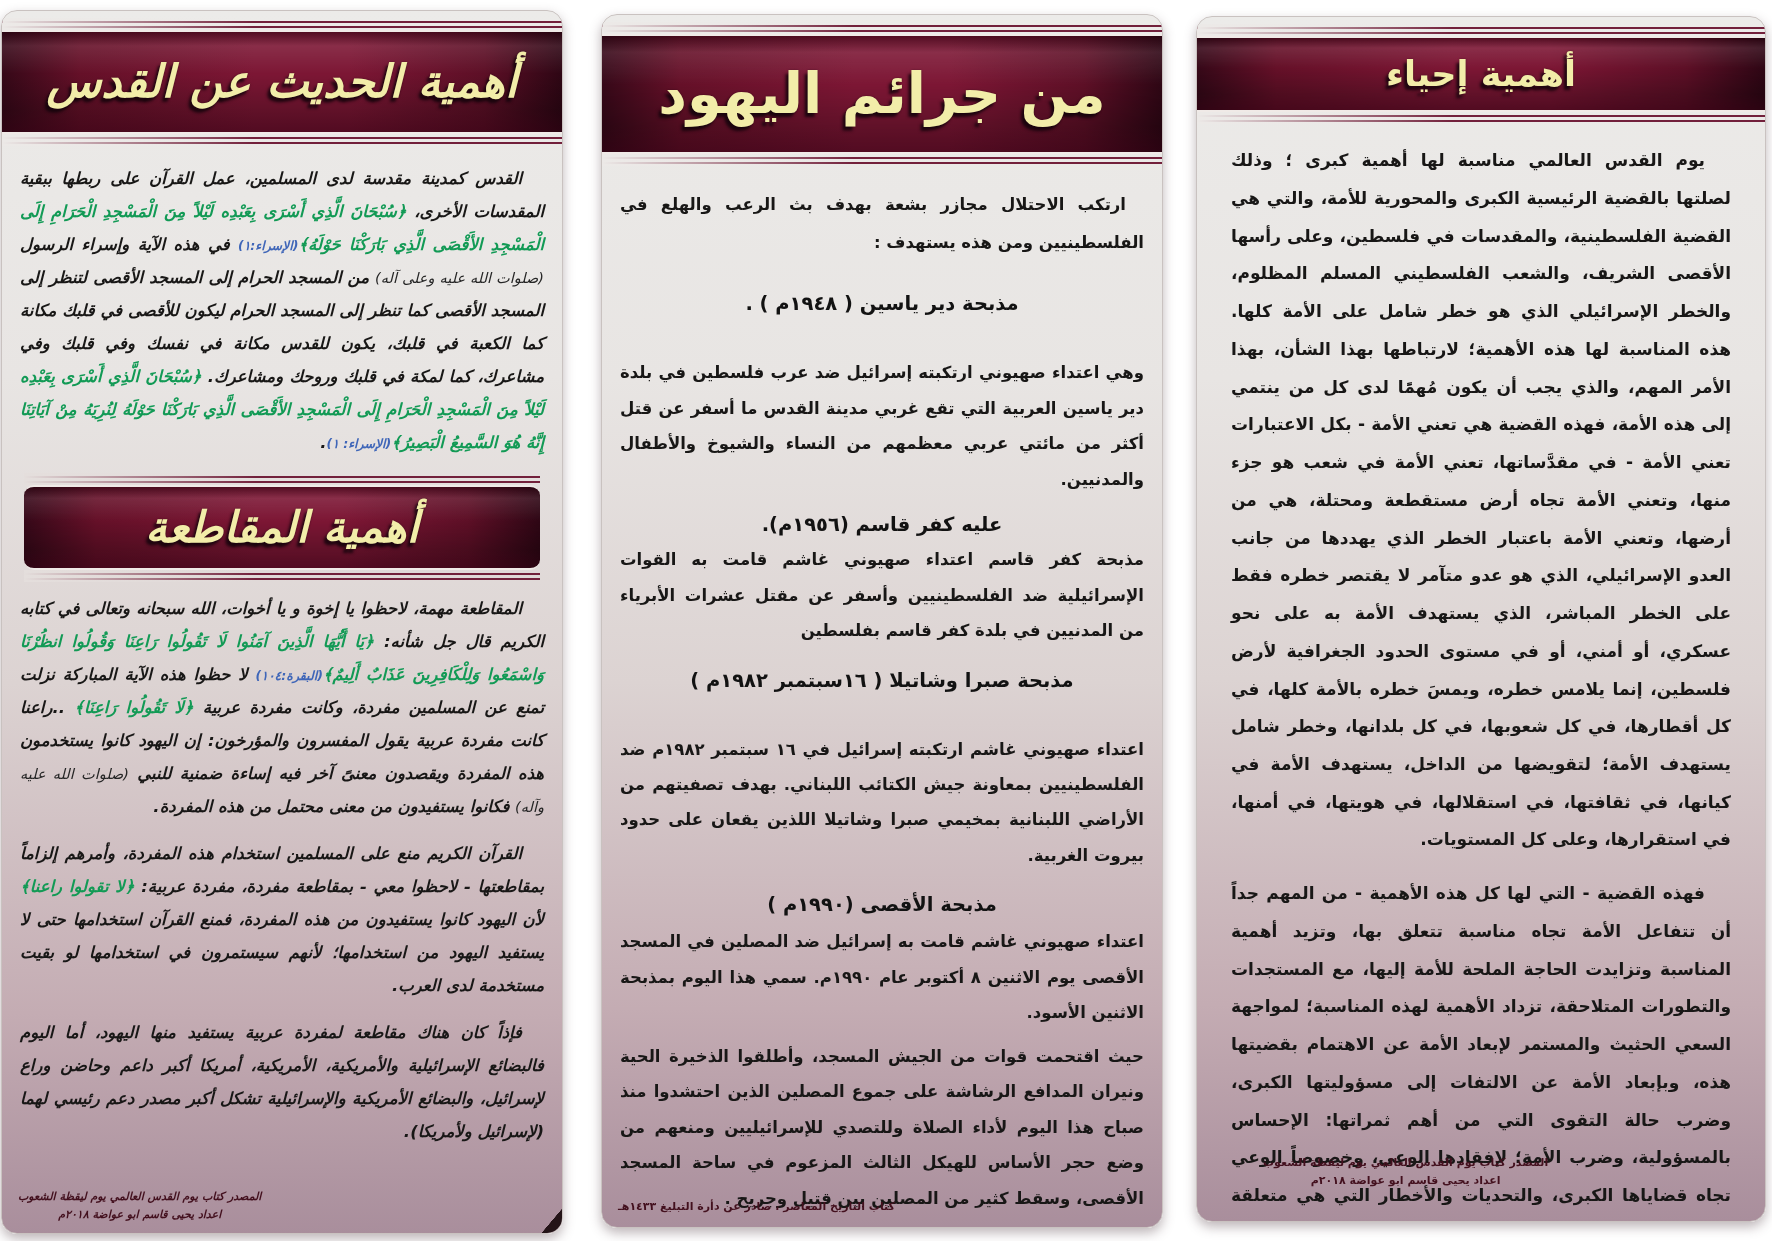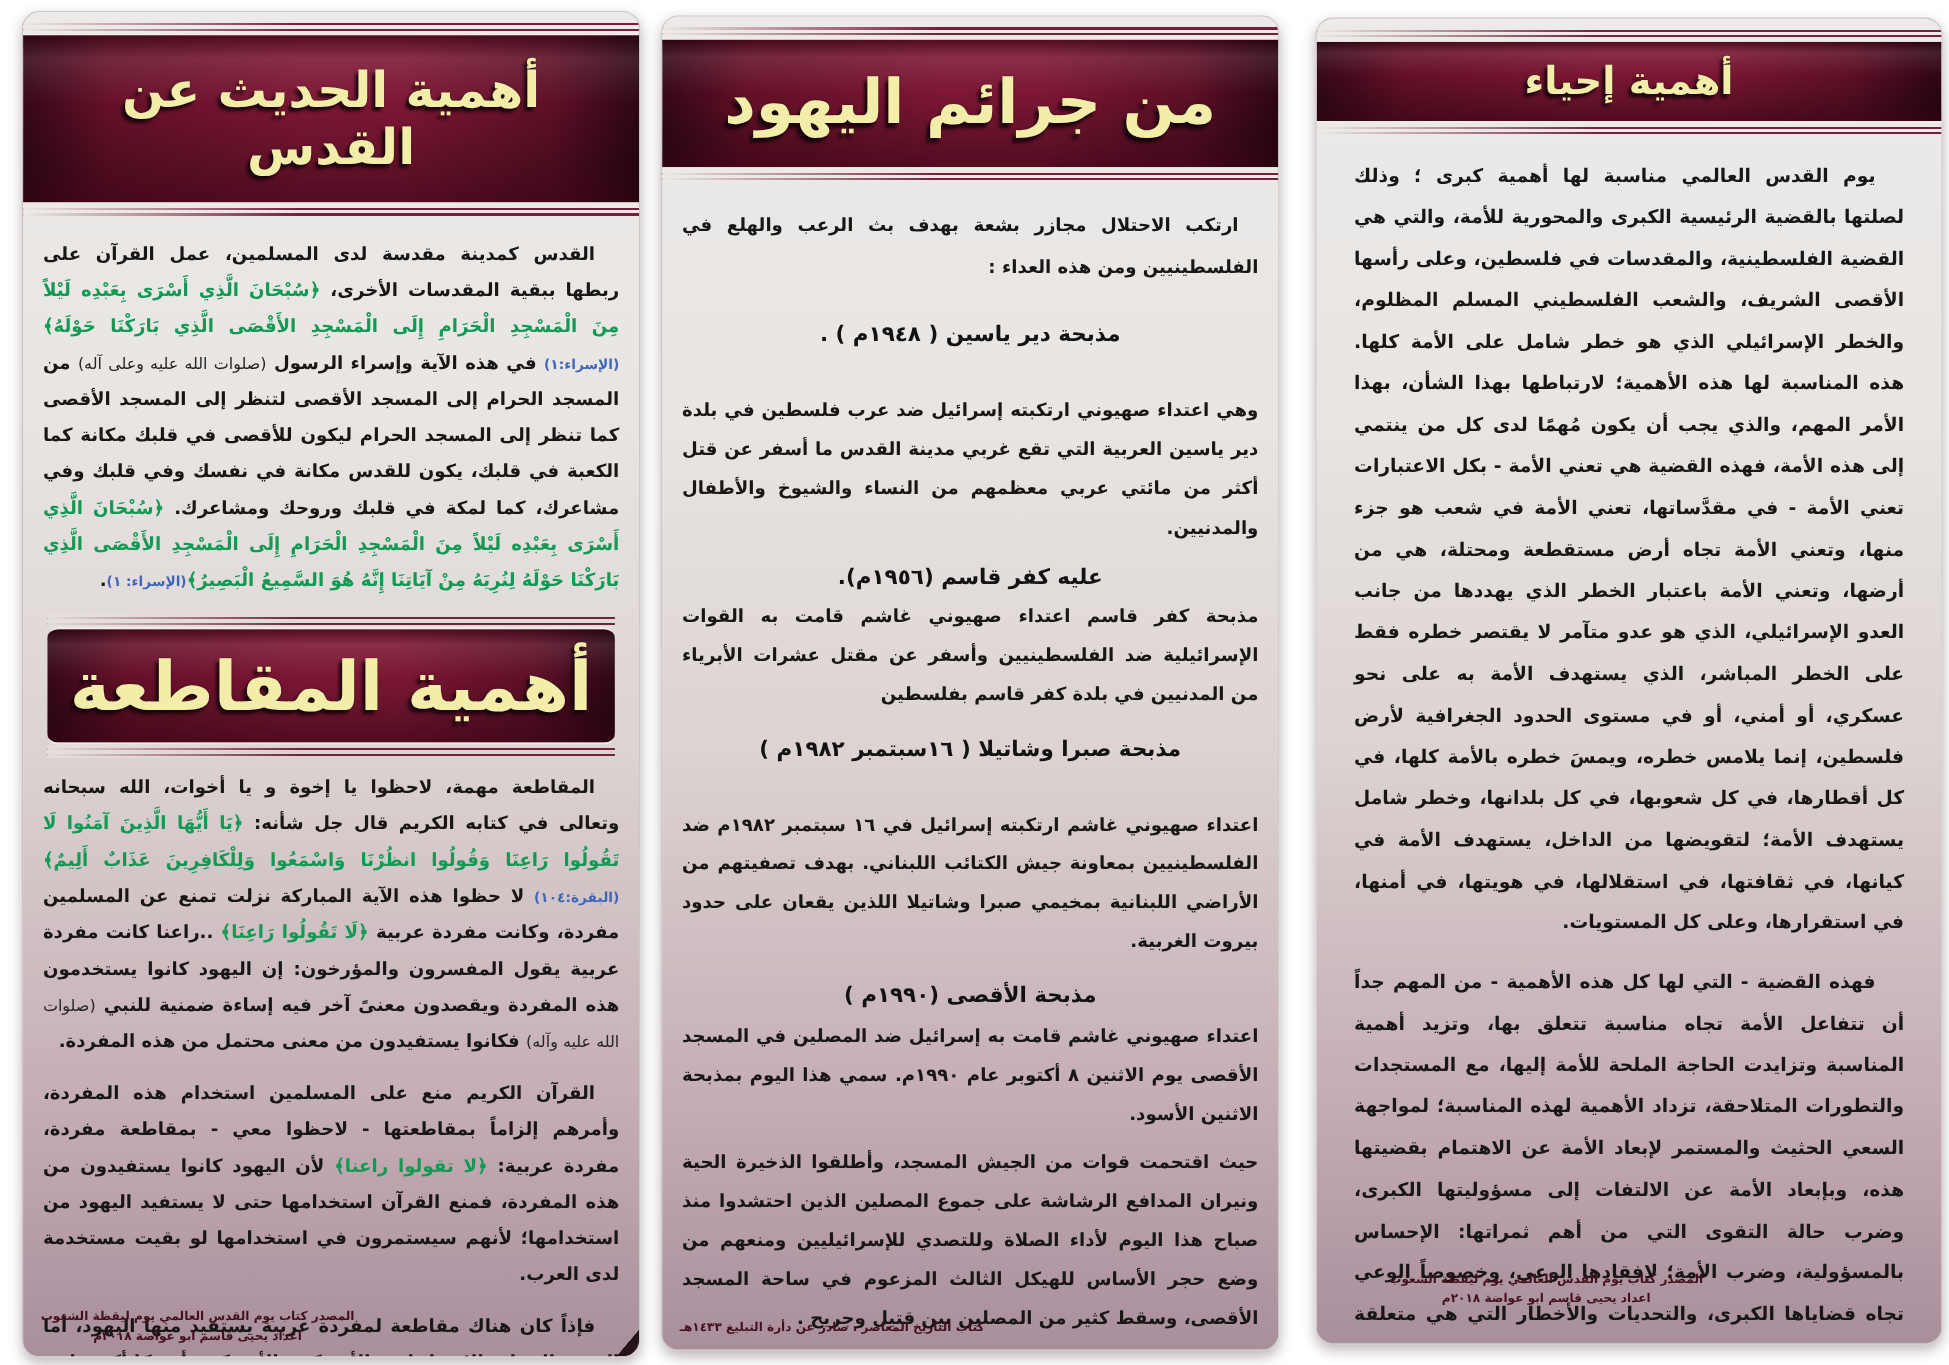--- a/index.html
+++ b/index.html
@@ -6,21 +6,21 @@
   .page{
     position:relative;width:1772px;height:1241px;background:#ffffff;
     font-family:"DejaVu Sans",sans-serif;direction:rtl;overflow:hidden;
   }
   .panel{
     position:absolute;border-radius:16px;border:1px solid #c9c2c0;
     box-shadow:0 5px 12px rgba(70,45,55,.35);
     background:linear-gradient(180deg,#ecebe9 0%,#e8e5e3 30%,#dcd3d2 55%,#c4acb3 82%,#a98e9c 100%);
     overflow:hidden;
   }
-  .panel-left{left:20px;top:10px;width:560px;height:1222px;}
+  .panel-left{left:1px;top:10px;width:560px;height:1222px;font-style:italic;}
   .panel-mid{left:601px;top:14px;width:560px;height:1212px;}
   .panel-right{left:1196px;top:16px;width:568px;height:1204px;}
 
   .band-wrap{padding-top:7px;}
   .rule{height:12px;position:relative;
     background:linear-gradient(180deg,rgba(0,0,0,0) 0 3px,#72203b 3px 5px,rgba(0,0,0,0) 5px 8px,#72203b 8px 10px,rgba(0,0,0,0) 10px 12px);}
   .rule::after{content:"";position:absolute;inset:0;
     background:linear-gradient(90deg,rgba(236,233,231,1) 0%,rgba(236,233,231,0) 45%);}
   .band-core{
     border-top:2px solid #f0eae7;border-bottom:2px solid #f0eae7;
@@ -29,21 +29,21 @@
       linear-gradient(90deg,#360818 0%,#651028 14%,#7c1634 45%,#7c1634 62%,#5d0f26 86%,#2e0614 100%);
     text-align:center;
   }
   .band-title{
     margin:0;padding:24px 12px;color:#f2eda9;font-weight:bold;line-height:1.15;
     text-shadow:-3px 4px 3px rgba(18,4,10,.85),0 0 2px rgba(0,0,0,.4);
   }
   .t-left{font-size:45px;}
   .t-mid{font-size:56px;padding:26px 12px;}
   .t-right{font-size:35px;padding:16px 26px;}
-  .t-inner{font-size:62px;padding:16px 10px;}
+  .t-inner{font-size:43px;padding:16px 10px;}
   .inner-band{margin:6px 4px 10px;}
   .inner-band .band-core{border-radius:10px;}
   .inner-band .rule::after{background:linear-gradient(90deg,rgba(228,222,220,1) 0%,rgba(228,222,220,0) 45%);}
 
   .panel-body{padding:6px 18px 0;color:#181716;}
   .para{
     margin:10px 0 14px;font-size:16.5px;font-weight:bold;line-height:2.0;
     text-align:justify;text-indent:22px;color:#181716;
   }
   .seg-n{color:#181716;}
@@ -107,21 +107,21 @@
 
   <section class="panel panel-mid">
     <div class="band-wrap">
       <div class="rule"></div>
       <div class="band-core">
         <h1 class="band-title t-mid">من جرائم اليهود</h1>
       </div>
       <div class="rule"></div>
     </div>
     <div class="panel-body">
-      <p class="m-intro">ارتكب الاحتلال مجازر بشعة بهدف بث الرعب والهلع في الفلسطينيين ومن هذه العداء :</p>
+      <p class="m-intro">ارتكب الاحتلال مجازر بشعة بهدف بث الرعب والهلع في الفلسطينيين ومن هذه يستهدف :</p>
 
       <h3 class="m-title">مذبحة دير ياسين ( ١٩٤٨م ) .</h3>
       <div class="m-gap"></div>
       <p class="m-body">وهي اعتداء صهيوني ارتكبته إسرائيل ضد عرب فلسطين في بلدة دير ياسين العربية التي تقع غربي مدينة القدس ما أسفر عن قتل أكثر من مائتي عربي معظمهم من النساء والشيوخ والأطفال والمدنيين.</p>
 
       <h3 class="m-title tight">عليه كفر قاسم (١٩٥٦م).</h3>
       <p class="m-body">مذبحة كفر قاسم اعتداء صهيوني غاشم قامت به القوات الإسرائيلية ضد الفلسطينيين وأسفر عن مقتل عشرات الأبرياء من المدنيين في بلدة كفر قاسم بفلسطين</p>
 
       <h3 class="m-title">مذبحة صبرا وشاتيلا ( ١٦سبتمبر ١٩٨٢م )</h3>
       <div class="m-gap"></div>

